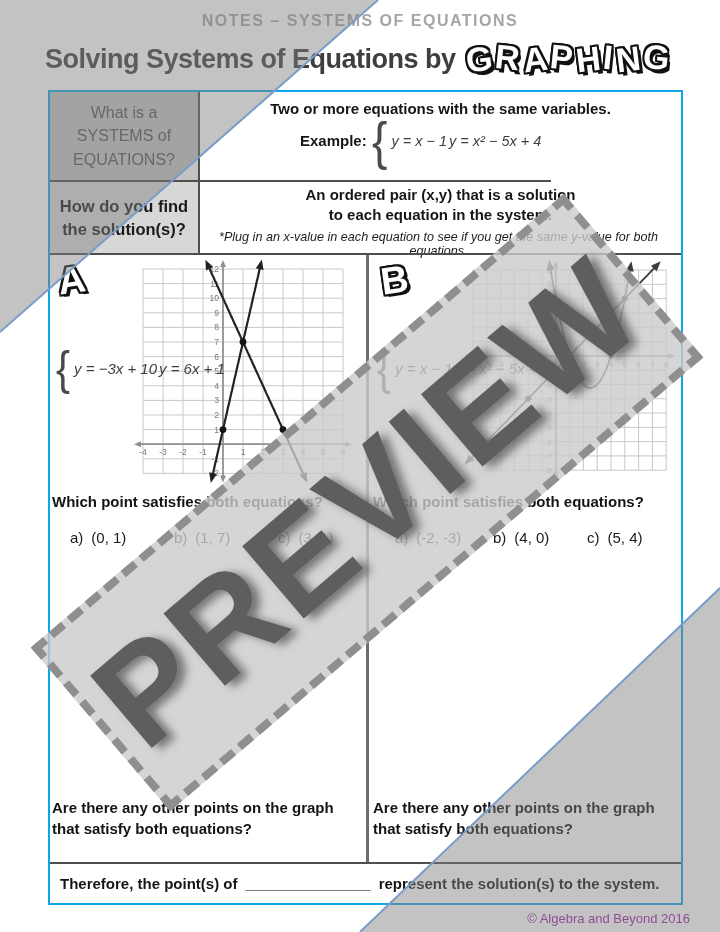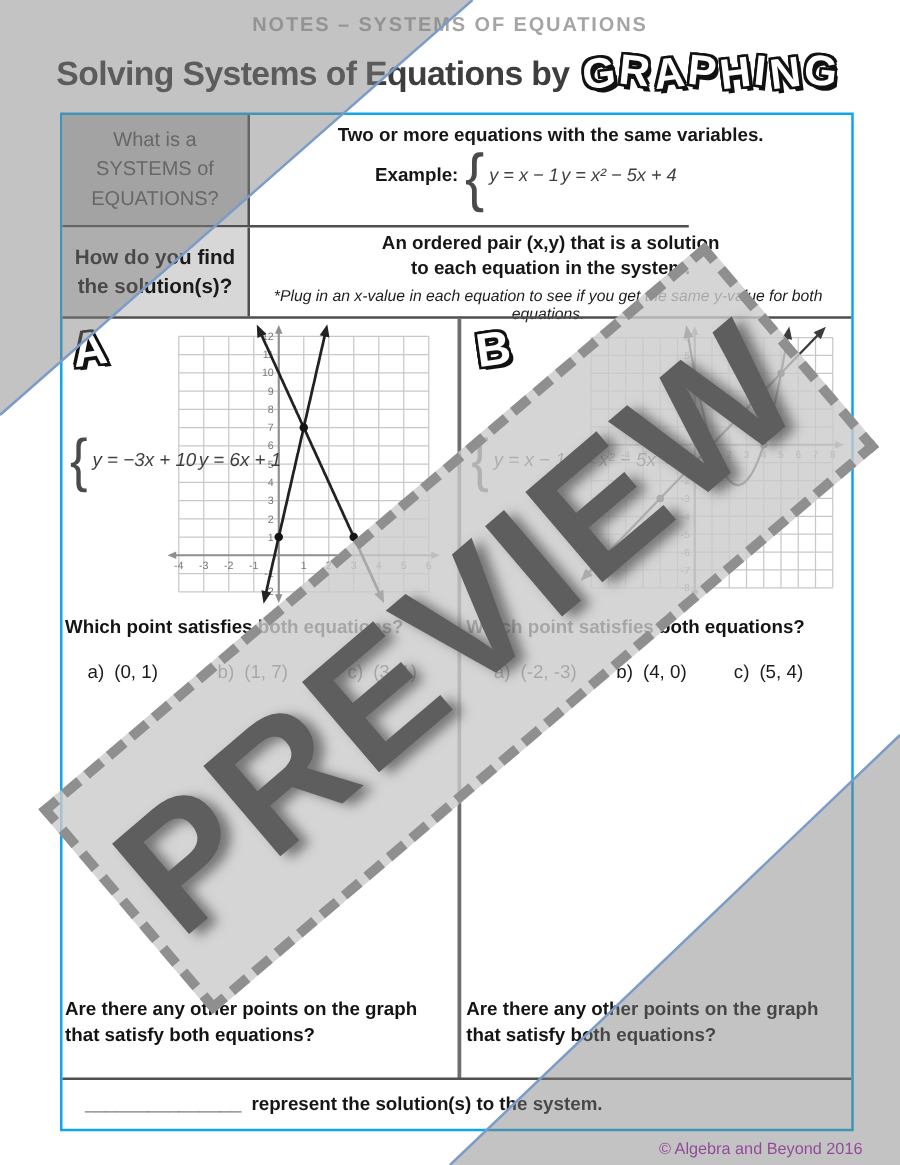--- a/index.html
+++ b/index.html
@@ -312,20 +312,21 @@
         <div class="abs opt" style="left:218px;top:274px;">
           <span>c)</span>
           <span>(5, 4)</span>
         </div>
         <div class="abs fup" style="left:4px;top:542px;">Are there any other points on the graph that satisfy both equations?</div>
       </div>
 
     </div>
 
     <div class="abs bottomrow">
+      <span>Therefore, the point(s) of</span>
       <span class="blank">_______________</span>
       <span>represent the solution(s) to the system.</span>
     </div>
   </div>
 
   <div class="abs footer">© Algebra and Beyond 2016</div>
 
   <div class="abs watermark">
     <span class="watermark-text">PREVIEW</span>
   </div>

